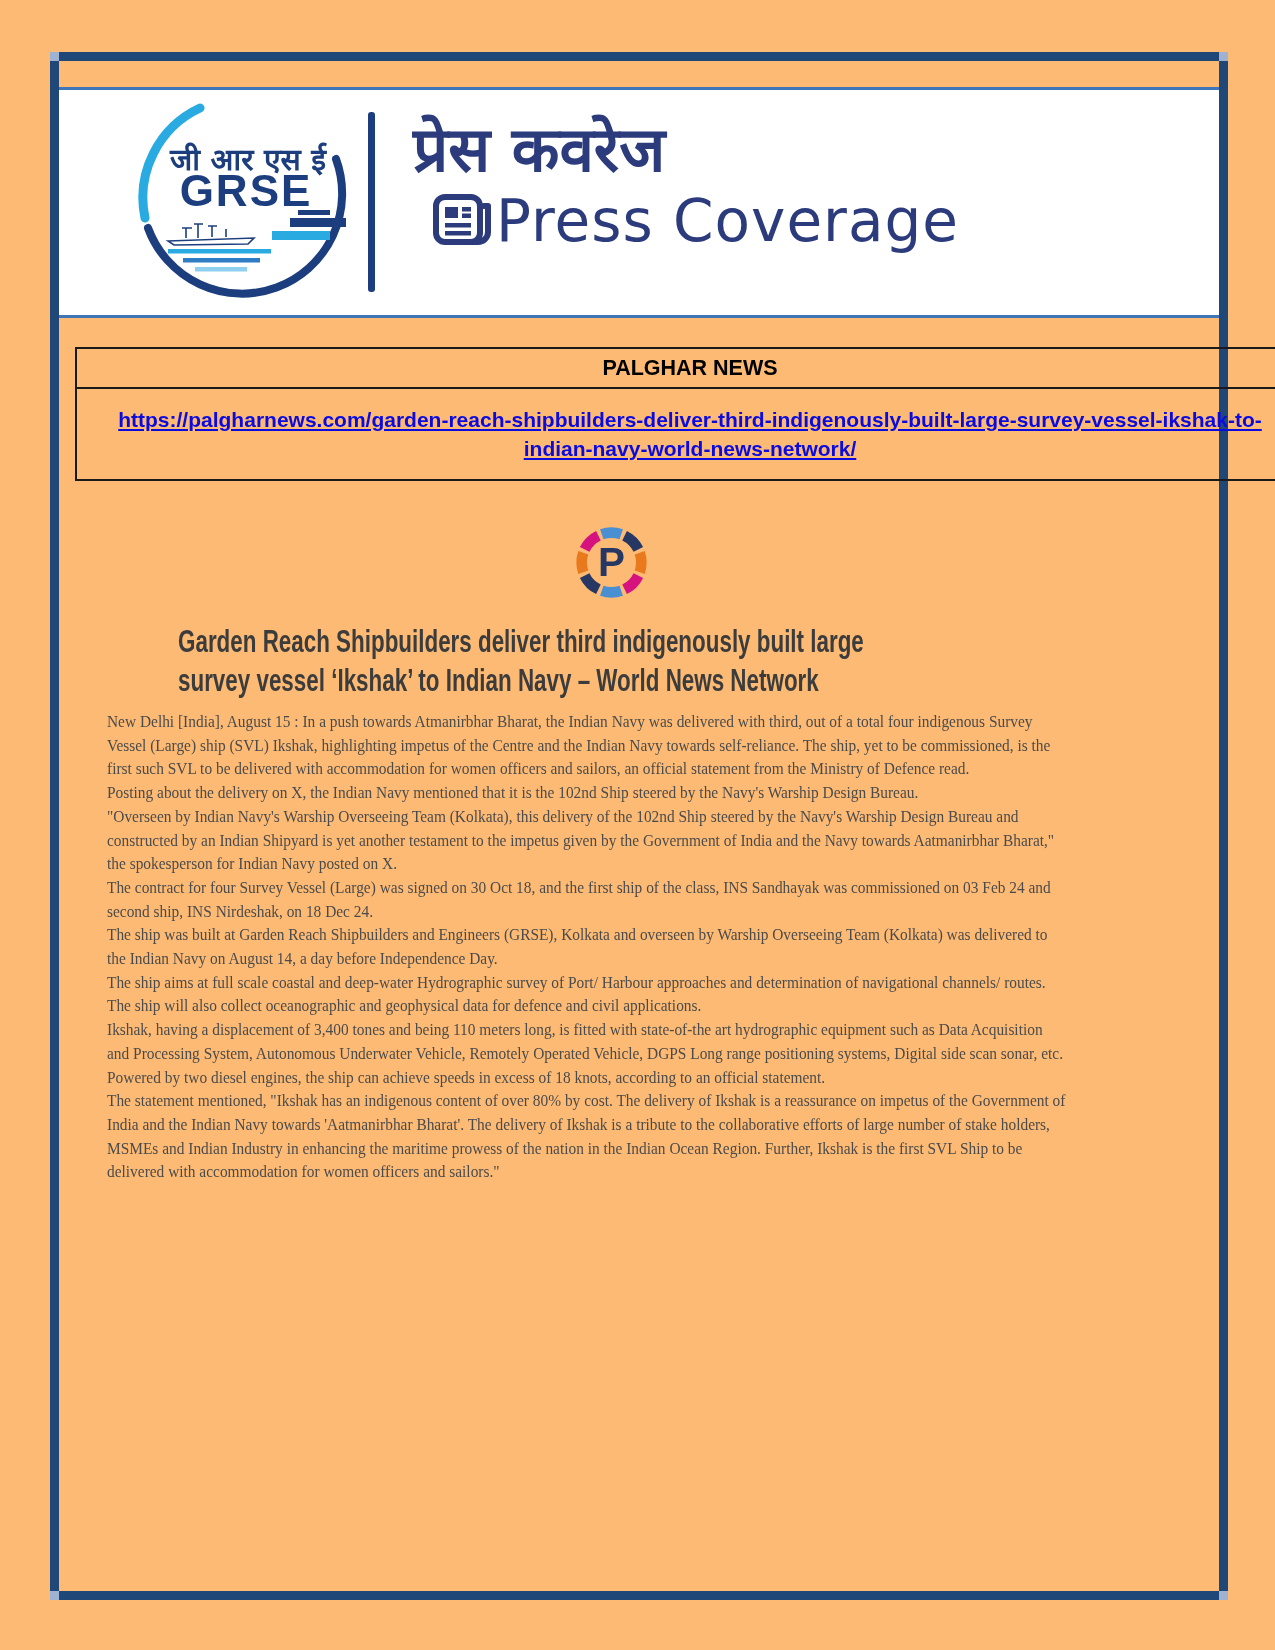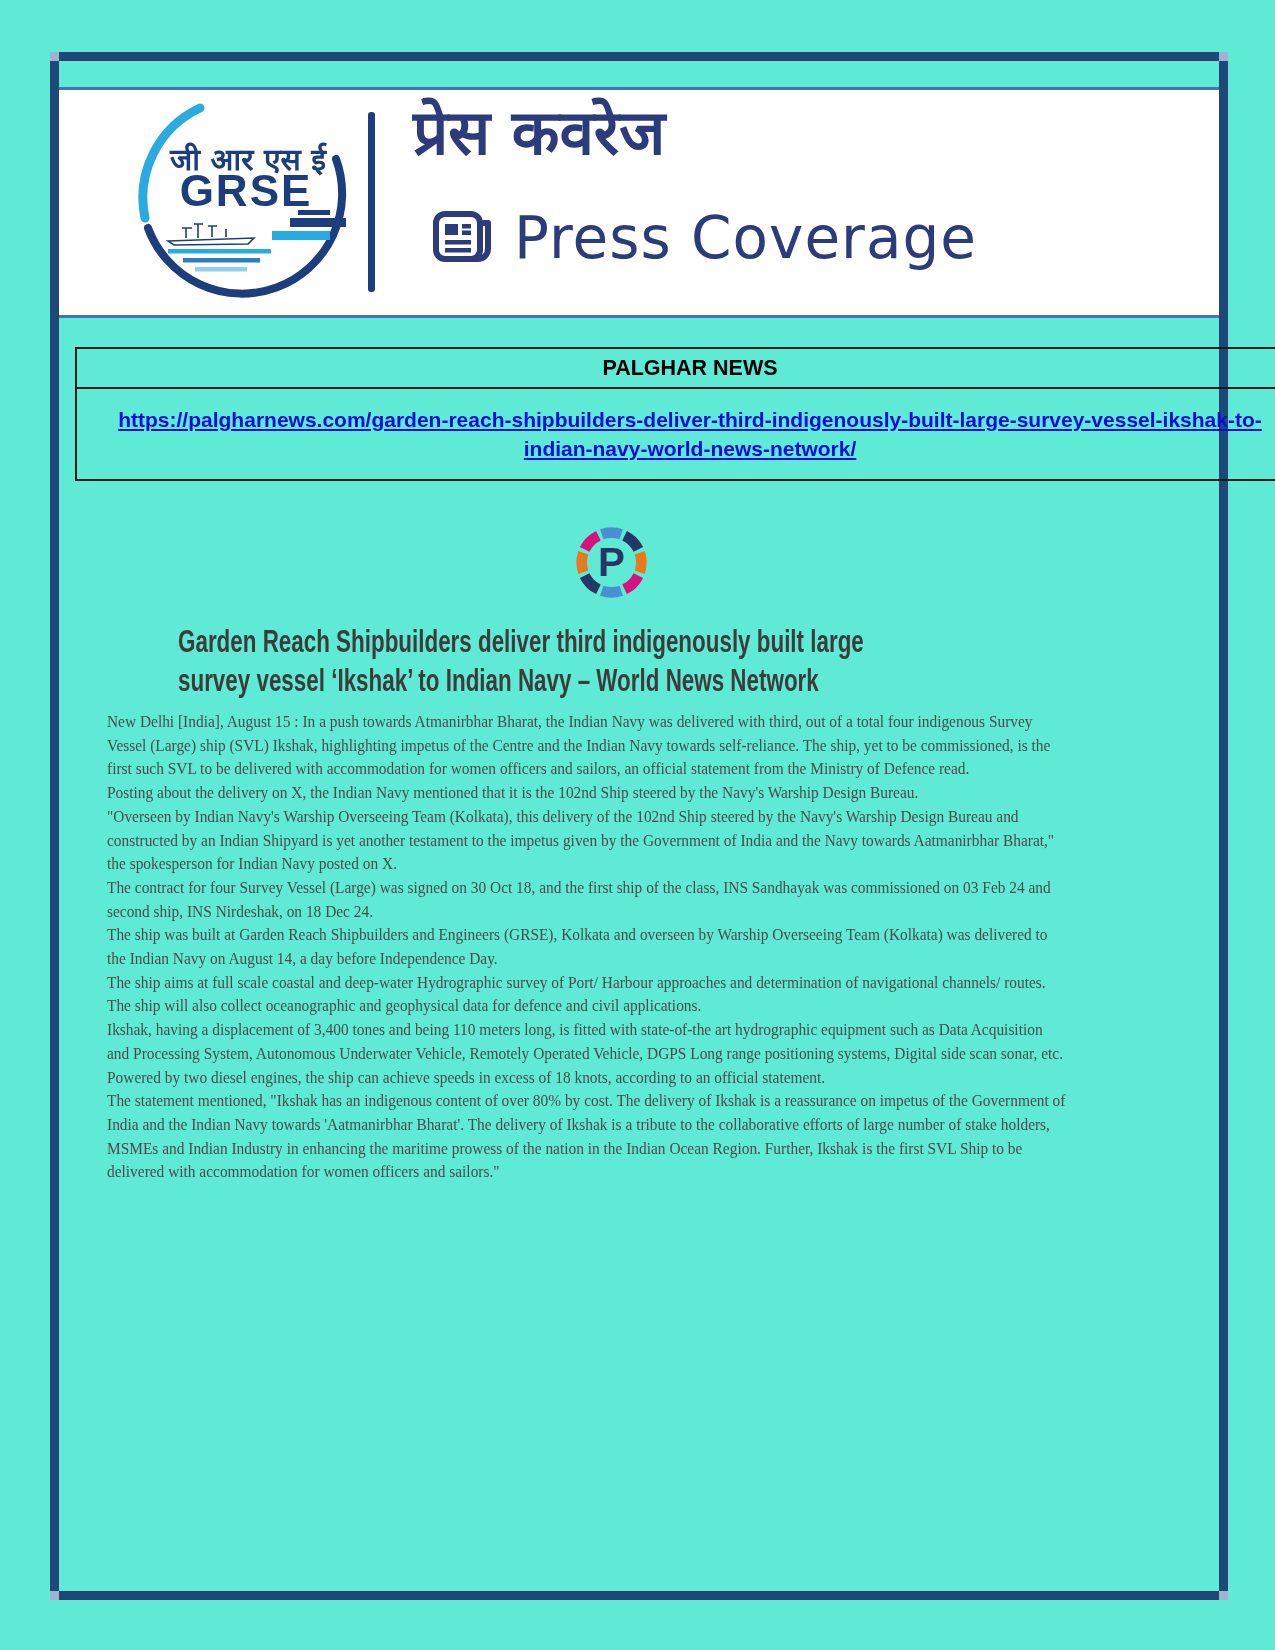--- a/index.html
+++ b/index.html
@@ -1,17 +1,17 @@
 <!DOCTYPE html>
 <html><head>
 <meta charset="utf-8">
 <style>
   html,body{margin:0;padding:0;background:#ffffff;}
   .page{
-    position:relative;width:1275px;height:1650px;background:#5eead4;
+    position:relative;width:1275px;height:1650px;background:#fdba74;
     font-family:"DejaVu Sans","Liberation Sans",sans-serif;overflow:hidden;
   }
   .frame{
     position:absolute;left:50px;top:52px;width:1178px;height:1548px;
     border:9px solid #1f4878;box-sizing:border-box;
   }
   .corner{position:absolute;width:9px;height:9px;background:#9fb2d2;}
   .corner.tl{left:50px;top:52px;}
   .corner.tr{left:1219px;top:52px;}
   .corner.bl{left:50px;top:1591px;}
@@ -21,25 +21,25 @@
     position:absolute;left:59px;top:87px;width:1160px;height:231px;
     border-top:3px solid #3f74b6;border-bottom:3px solid #3f74b6;
     box-sizing:border-box;background:#ffffff;
   }
   .grse-logo{position:absolute;left:138px;top:102px;}
   .logo-divider{
     position:absolute;left:368px;top:112px;width:7px;height:180px;
     background:#1c3e7e;border-radius:3px;
   }
   .pc-hindi{
-    position:absolute;left:413px;top:93px;font-size:62px;line-height:80px;
+    position:absolute;left:413px;top:110px;font-size:62px;line-height:80px;
     font-weight:bold;color:#2c3b7c;white-space:nowrap;
   }
   .pc-english{
-    position:absolute;left:432px;top:206px;display:flex;align-items:center;gap:18px;
+    position:absolute;left:432px;top:189px;display:flex;align-items:center;
   }
   .pc-english .txt{
     font-size:58px;line-height:64px;color:#2c3b7c;letter-spacing:1px;white-space:nowrap;
   }
 
   .news-table{
     position:absolute;left:75px;top:347px;width:1230px;
     border-collapse:collapse;table-layout:fixed;border-radius:15px;
   }
   .news-table td{

